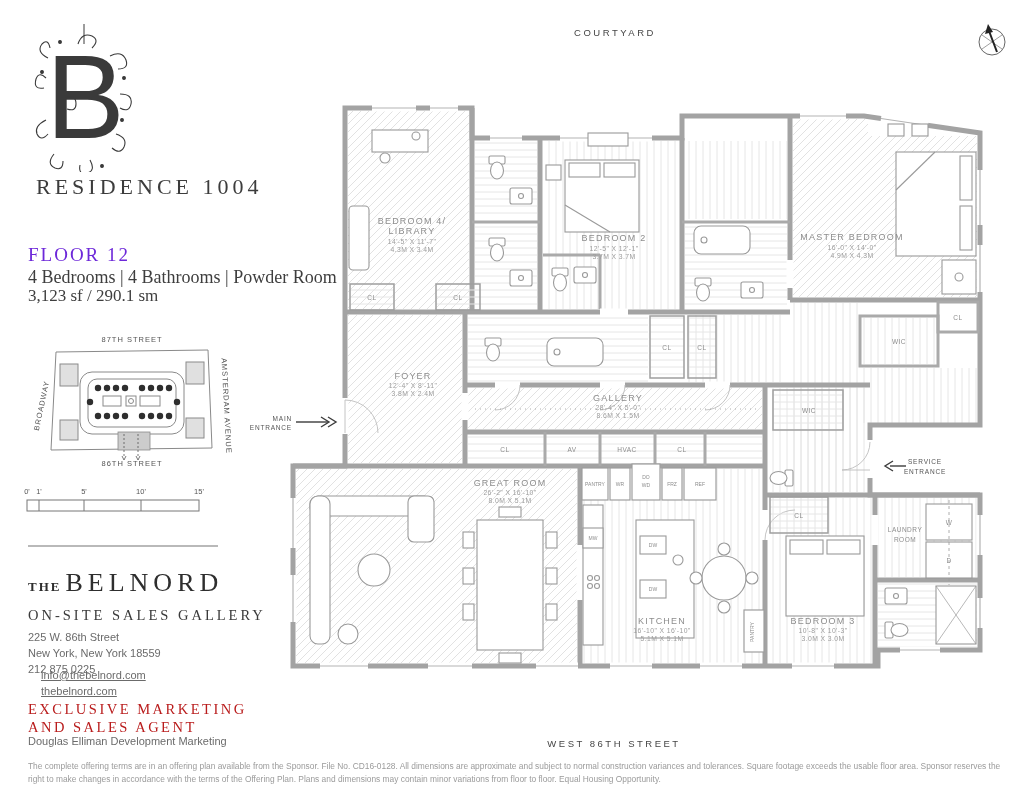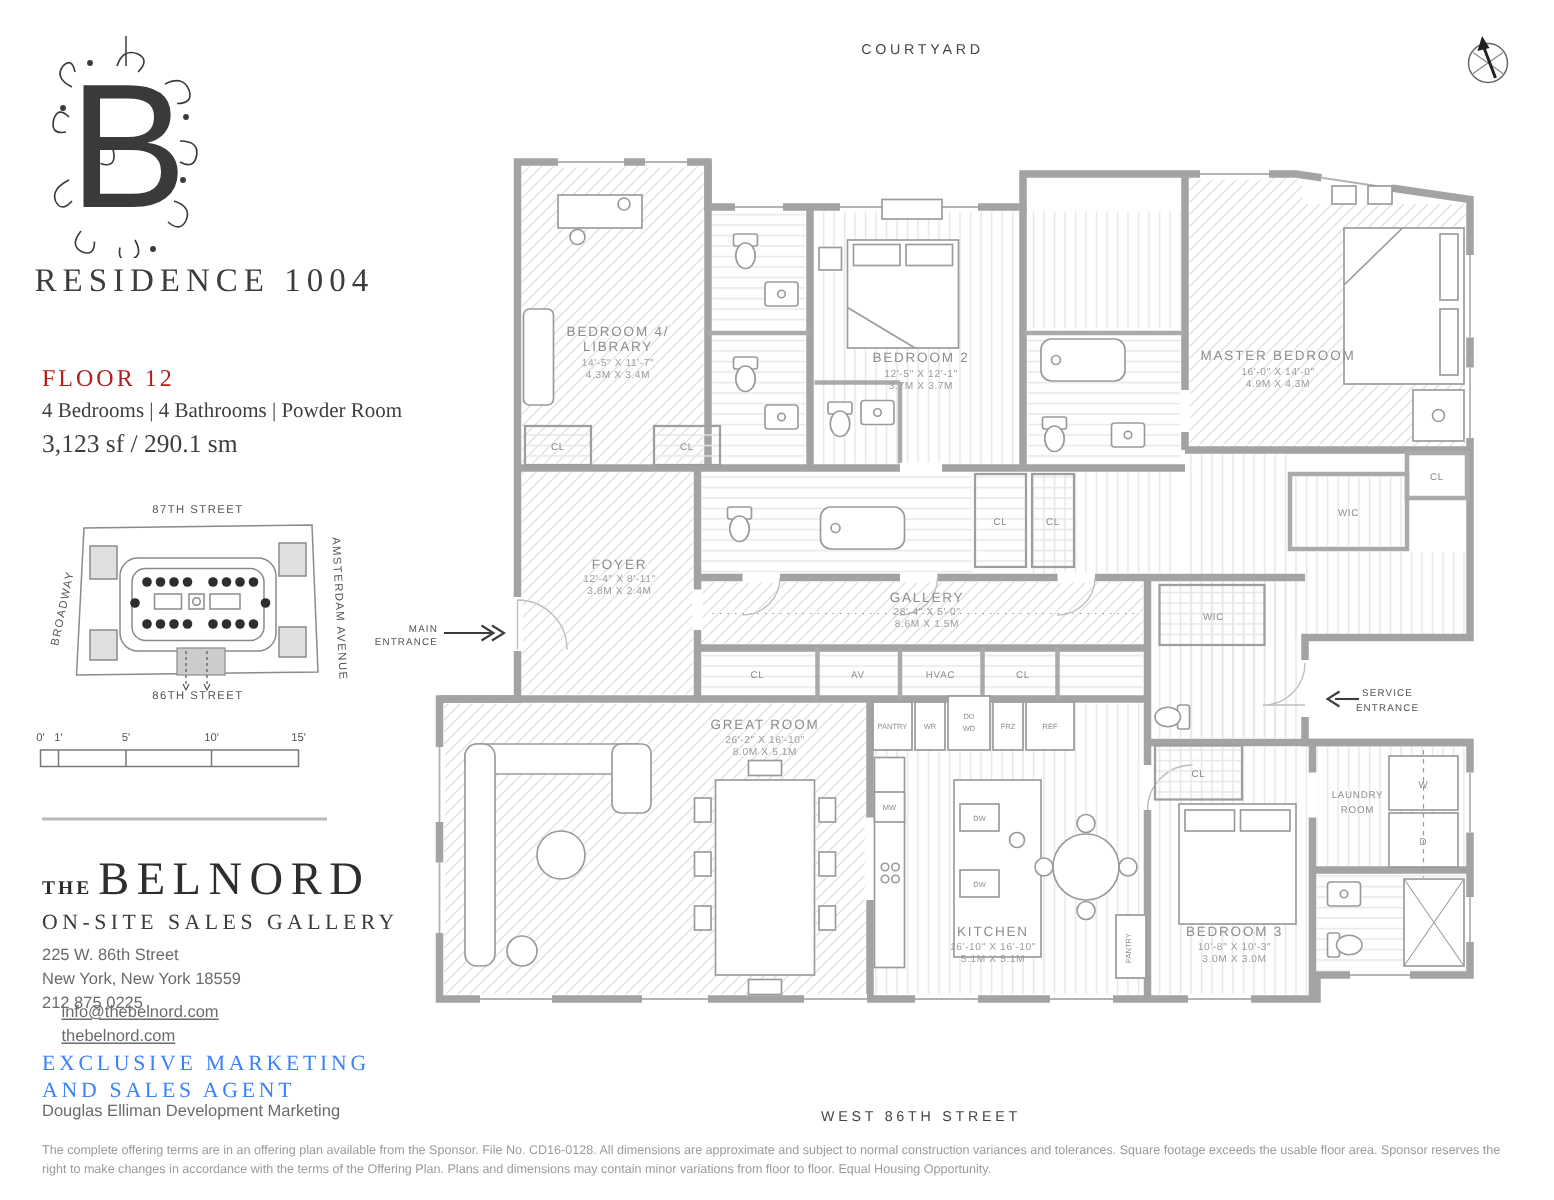--- a/index.html
+++ b/index.html
@@ -1,32 +1,32 @@
 <!DOCTYPE html>
 <html><head>
 <meta charset="utf-8">
 <style>
   html,body{margin:0;padding:0;background:#fff;}
   .page{position:relative;width:1036px;height:800px;background:#ffffff;overflow:hidden;
         font-family:"Liberation Serif", serif;color:#3f3f3f;}
   .abs{position:absolute;}
   
-  .residence-title{left:23px;top:174px;font-size:22px;letter-spacing:4px;color:#3c3c3c;}
-  .floor-label{left:28px;top:244px;font-size:16px;letter-spacing:2px;color:#b91c1c;}
-  .features{left:28px;top:267px;font-size:14px;color:#3e3e3e;}
+  .residence-title{left:36px;top:174px;font-size:22px;letter-spacing:4px;color:#3c3c3c;}
+  .floor-label{left:28px;top:244px;font-size:19px;letter-spacing:2px;color:#6d28d9;}
+  .features{left:28px;top:267px;font-size:18px;color:#3e3e3e;}
   .area{left:28px;top:286px;font-size:17px;color:#3e3e3e;}
   .divider{left:28px;top:545px;width:190px;height:2px;background:#b9b9b9;}
   .brand{left:28px;top:568px;color:#2e2e2e;}
   .brand .the{font-size:13px;letter-spacing:2px;font-weight:bold;vertical-align:baseline;}
-  .brand .name{font-size:31px;letter-spacing:5px;margin-left:4px;}
+  .brand .name{font-size:26px;letter-spacing:5px;margin-left:4px;}
   .gallery-heading{left:28px;top:607px;font-size:14.5px;letter-spacing:3px;color:#3a3a3a;text-align:center;}
   .small-sans{font-family:"Liberation Sans",sans-serif;font-size:11px;color:#6b6b6b;line-height:1.45;}
   .address{left:28px;top:630px;}
   .contact{left:41px;top:668px;text-decoration:underline;}
-  .agent-heading{left:28px;top:700px;font-size:14.5px;letter-spacing:2.5px;color:#3b82f6;line-height:1.25;}
+  .agent-heading{left:28px;top:700px;font-size:14.5px;letter-spacing:2.5px;color:#b91c1c;line-height:1.25;}
   .agent-name{left:28px;top:734px;}
   .disclaimer{left:28px;top:760px;width:982px;font-family:"Liberation Sans",sans-serif;
               font-size:8.4px;color:#9b9b9b;line-height:1.55;}
   
   svg text{font-family:"Liberation Sans",sans-serif;}
   .rname{font-size:9px;letter-spacing:1.2px;fill:#8d8d8d;}
   .rdim{font-size:6.8px;fill:#9c9c9c;letter-spacing:.4px;}
   .sml{font-size:6.5px;fill:#8d8d8d;letter-spacing:.5px;}
   .tiny{font-size:5px;fill:#8d8d8d;}
   .street{font-size:9.5px;letter-spacing:2.5px;fill:#454545;}

